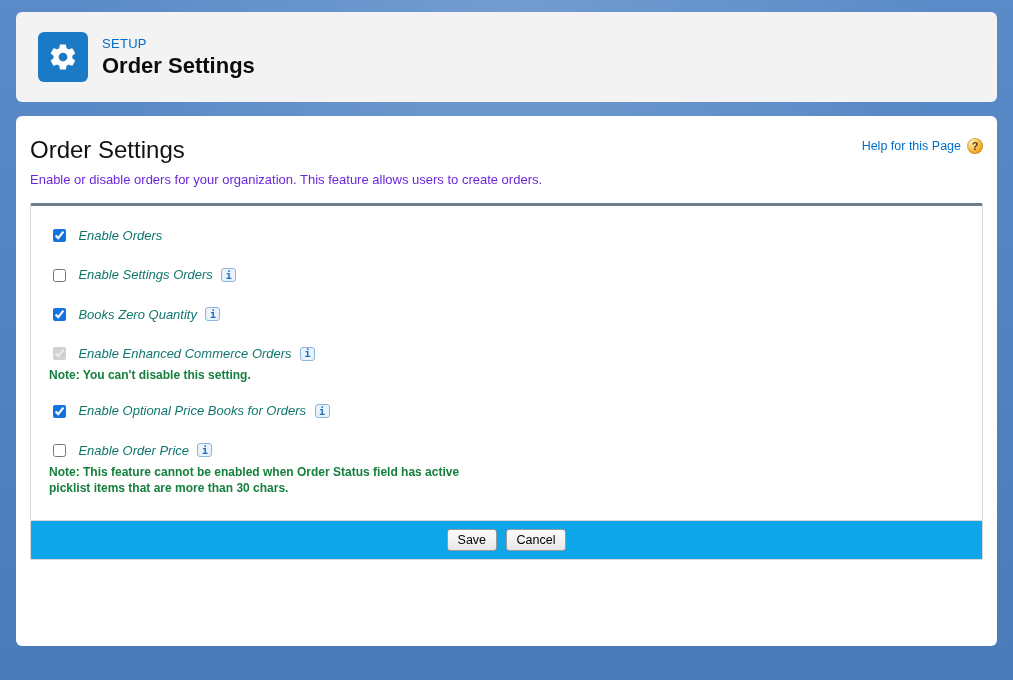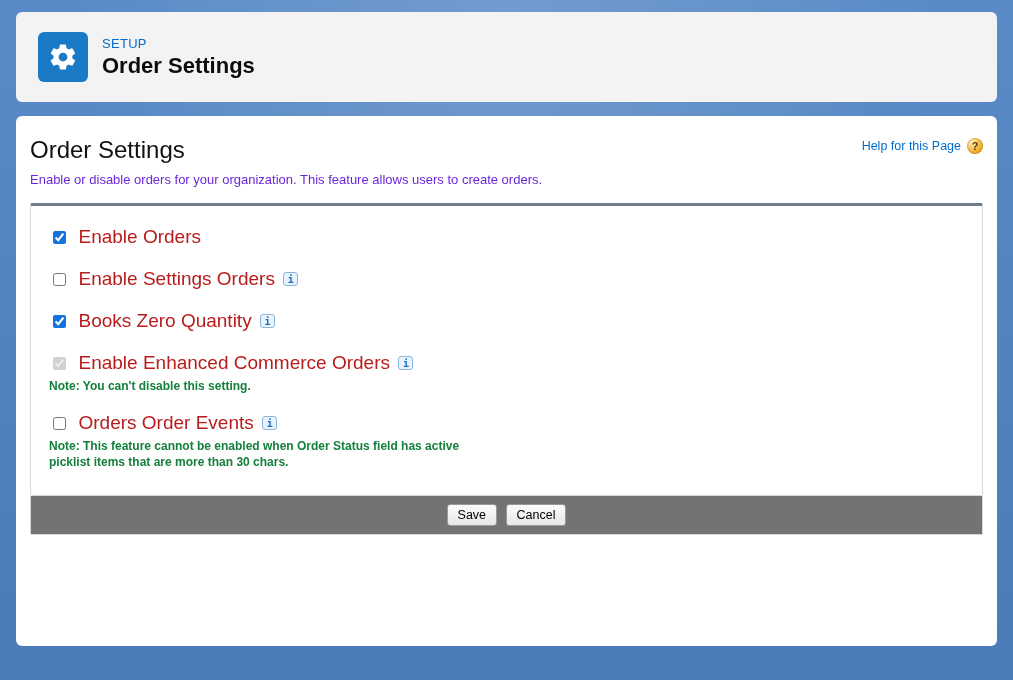--- a/index.html
+++ b/index.html
@@ -97,23 +97,24 @@
       border-top: 3px solid #6f7c89;
       border-radius: 2px;
       background: #fff;
       padding: 14px 18px 6px 18px;
     }
     .row {
       margin: 12px 0 20px 0;
     }
     .row:first-child { margin-top: 6px; }
     .row label {
-      font-size: 19px;
-      color: #b91c1c;
+      font-size: 13px;
+      color: #0f766e;
       vertical-align: middle;
+      font-style: italic;
     }
     .row input[type="checkbox"] {
       width: 13px;
       height: 13px;
       margin-right: 8px;
       vertical-align: middle;
       accent-color: #1374e0;
     }
     .info-icon {
       display: inline-flex;
@@ -137,21 +138,21 @@
       font-size: 12px;
       font-weight: 700;
       margin-top: -16px;
       margin-bottom: 18px;
       max-width: 420px;
       line-height: 1.35;
     }
     .button-row {
       border: 1px solid #d8d8d8;
       border-top: none;
-      background: #737373;
+      background: #0ea5e9;
       text-align: center;
       padding: 8px;
       border-radius: 0 0 2px 2px;
     }
     .btn {
       font-size: 12.5px;
       padding: 3px 10px;
       border: 1px solid #999;
       border-radius: 3px;
       background: linear-gradient(#fcfcfc, #e7e7e7);
@@ -204,24 +205,29 @@
         <span class="info-icon">i</span>
       </div>
 
       <div class="row">
         <input type="checkbox" disabled="" checked="" style="">
         <label>Enable Enhanced Commerce Orders</label>
         <span class="info-icon">i</span>
       </div>
       <div class="note">Note: You can't disable this setting.</div>
 
+      <div class="row">
+        <input type="checkbox" checked="" style="">
+        <label>Enable Optional Price Books for Orders</label>
+        <span class="info-icon">i</span>
+      </div>
 
       <div class="row">
         <input type="checkbox" style="">
-        <label>Orders Order Events</label>
+        <label>Enable Order Price</label>
         <span class="info-icon">i</span>
       </div>
       <div class="note">Note: This feature cannot be enabled when Order Status field has active picklist items that are more than 30 chars.</div>
     </div>
 
     <div class="button-row">
       <button class="btn">Save</button>
       <button class="btn">Cancel</button>
     </div>
   </div>

